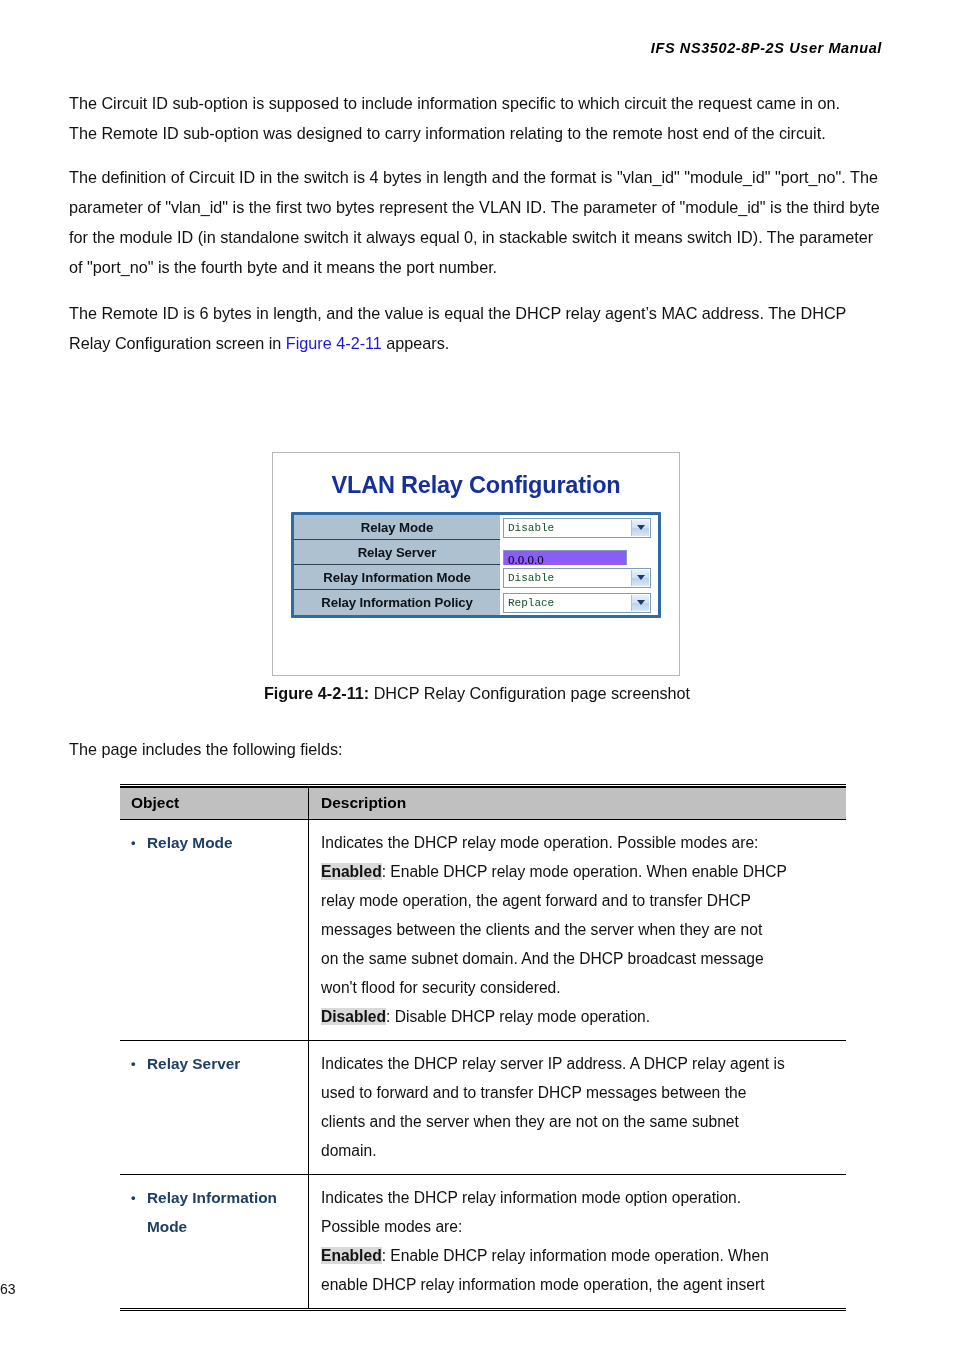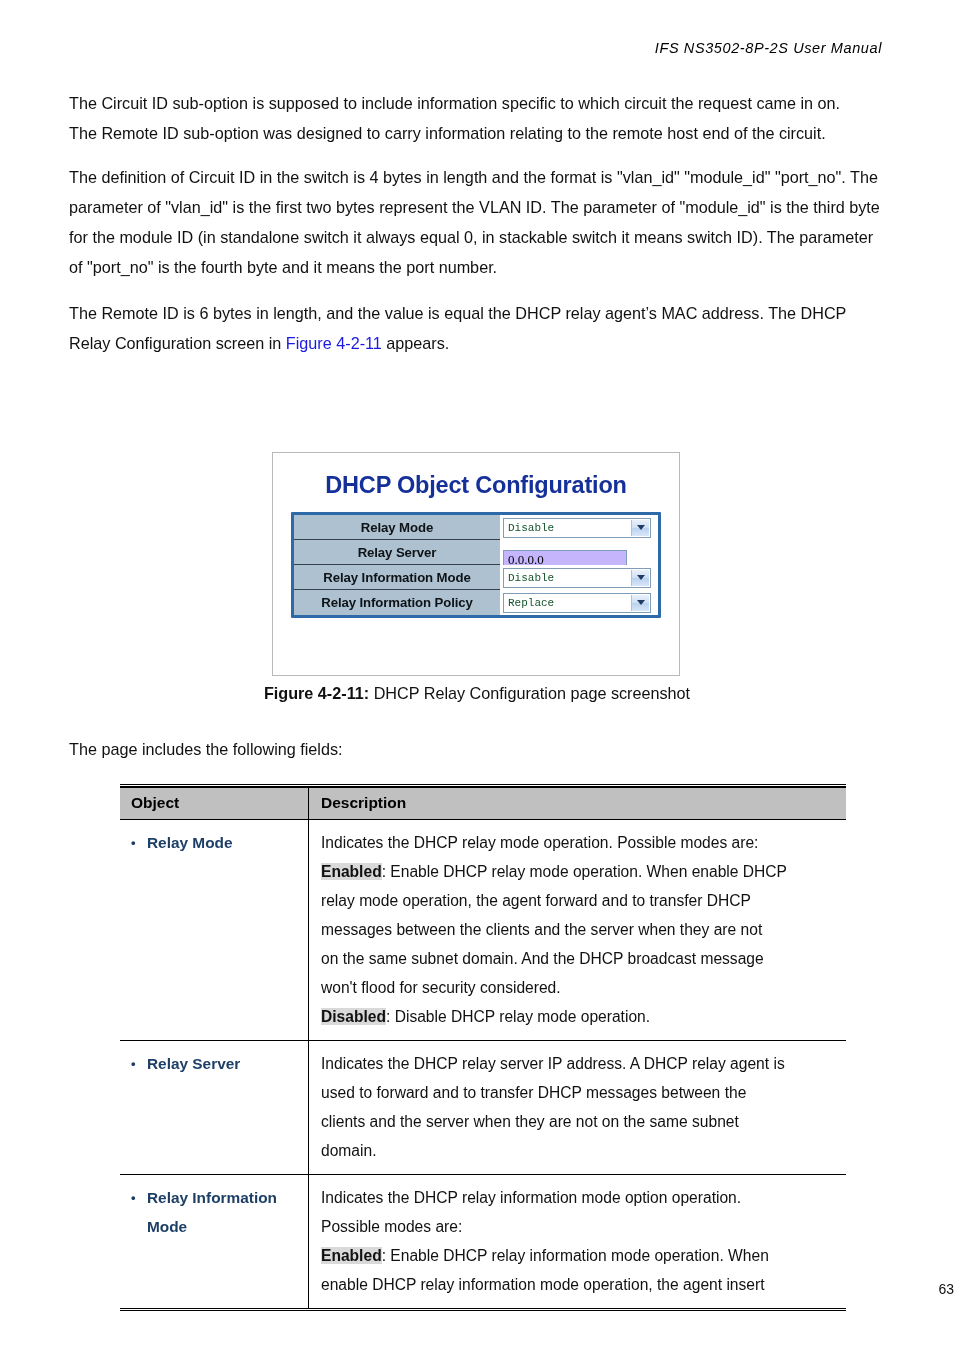--- a/index.html
+++ b/index.html
@@ -22,21 +22,21 @@
     width: 954px;
     height: 1350px;
   }
 
   
   .doc-header {
     position: absolute;
     right: 72px;
     top: 40px;
     font-size: 14.5px;
-    font-weight: normal;
+    font-weight: bold;
     font-style: italic;
     letter-spacing: 0.6px;
     color: #000;
     white-space: nowrap;
   }
 
   
   .content {
     position: absolute;
     left: 69px;
@@ -145,21 +145,21 @@
   .chev {
     width: 0; height: 0;
     border-left: 4px solid transparent;
     border-right: 4px solid transparent;
     border-top: 5px solid #1f3a66;
   }
   .txtin {
     width: 124px;
     height: 20px;
     border: 1px solid #7f9db9;
-    background: #c4b5fd;
+    background: #8b5cf6;
     box-sizing: border-box;
     display: flex;
     align-items: center;
     margin-top: 15px;
   }
   .txtin .val {
     padding-left: 4px;
     font-size: 13px;
     font-family: "Liberation Serif", serif;
     color: #000;
@@ -280,21 +280,21 @@
   }
   .hl {
     background: #d9d9d9;
     font-weight: bold;
   }
 
   .pagenum {
     position: absolute;
     left: 0; right: 0;
     top: 1281px;
-    text-align: right;
+    text-align: left;
     font-size: 14px;
     color: #111;
   }
 </style>
 </head>
 <body>
 
 <div class="page">
 
   <div class="doc-header">IFS  NS3502-8P-2S  User  Manual</div>
@@ -304,21 +304,21 @@
       <span>The Circuit ID sub-option is supposed to include information specific to which circuit the request came in on.</span><br>
       <span>The Remote ID sub-option was designed to carry information relating to the remote host end of the circuit.</span>
     </p>
     <p class="para">The definition of Circuit ID in the switch is 4 bytes in length and the format is "vlan_id" "module_id" "port_no". The parameter of "vlan_id" is the first two bytes represent the VLAN ID. The parameter of "module_id" is the third byte for the module ID (in standalone switch it always equal 0, in stackable switch it means switch ID). The parameter of "port_no" is the fourth byte and it means the port number.</p>
     <p class="para">
       <span>The Remote ID is 6 bytes in length, and the value is equal the DHCP relay agent’s MAC address. The DHCP Relay Configuration screen in </span><a class="figlink" href="#">Figure 4-2-11</a><span> appears.</span>
     </p>
   </div>
 
   <div class="figure-wrap">
-    <div class="fig-title">DHCP Object Configuration</div>
+    <div class="fig-title">VLAN Relay Configuration</div>
 
     <div class="fig-table">
 
       <div class="fig-row">
         <div class="fig-label">Relay Mode</div>
         <div class="fig-field">
           <div class="sel">
             <span class="sel-text">Disable</span>
             <span class="sel-btn">
                 <span class="chev"></span>

